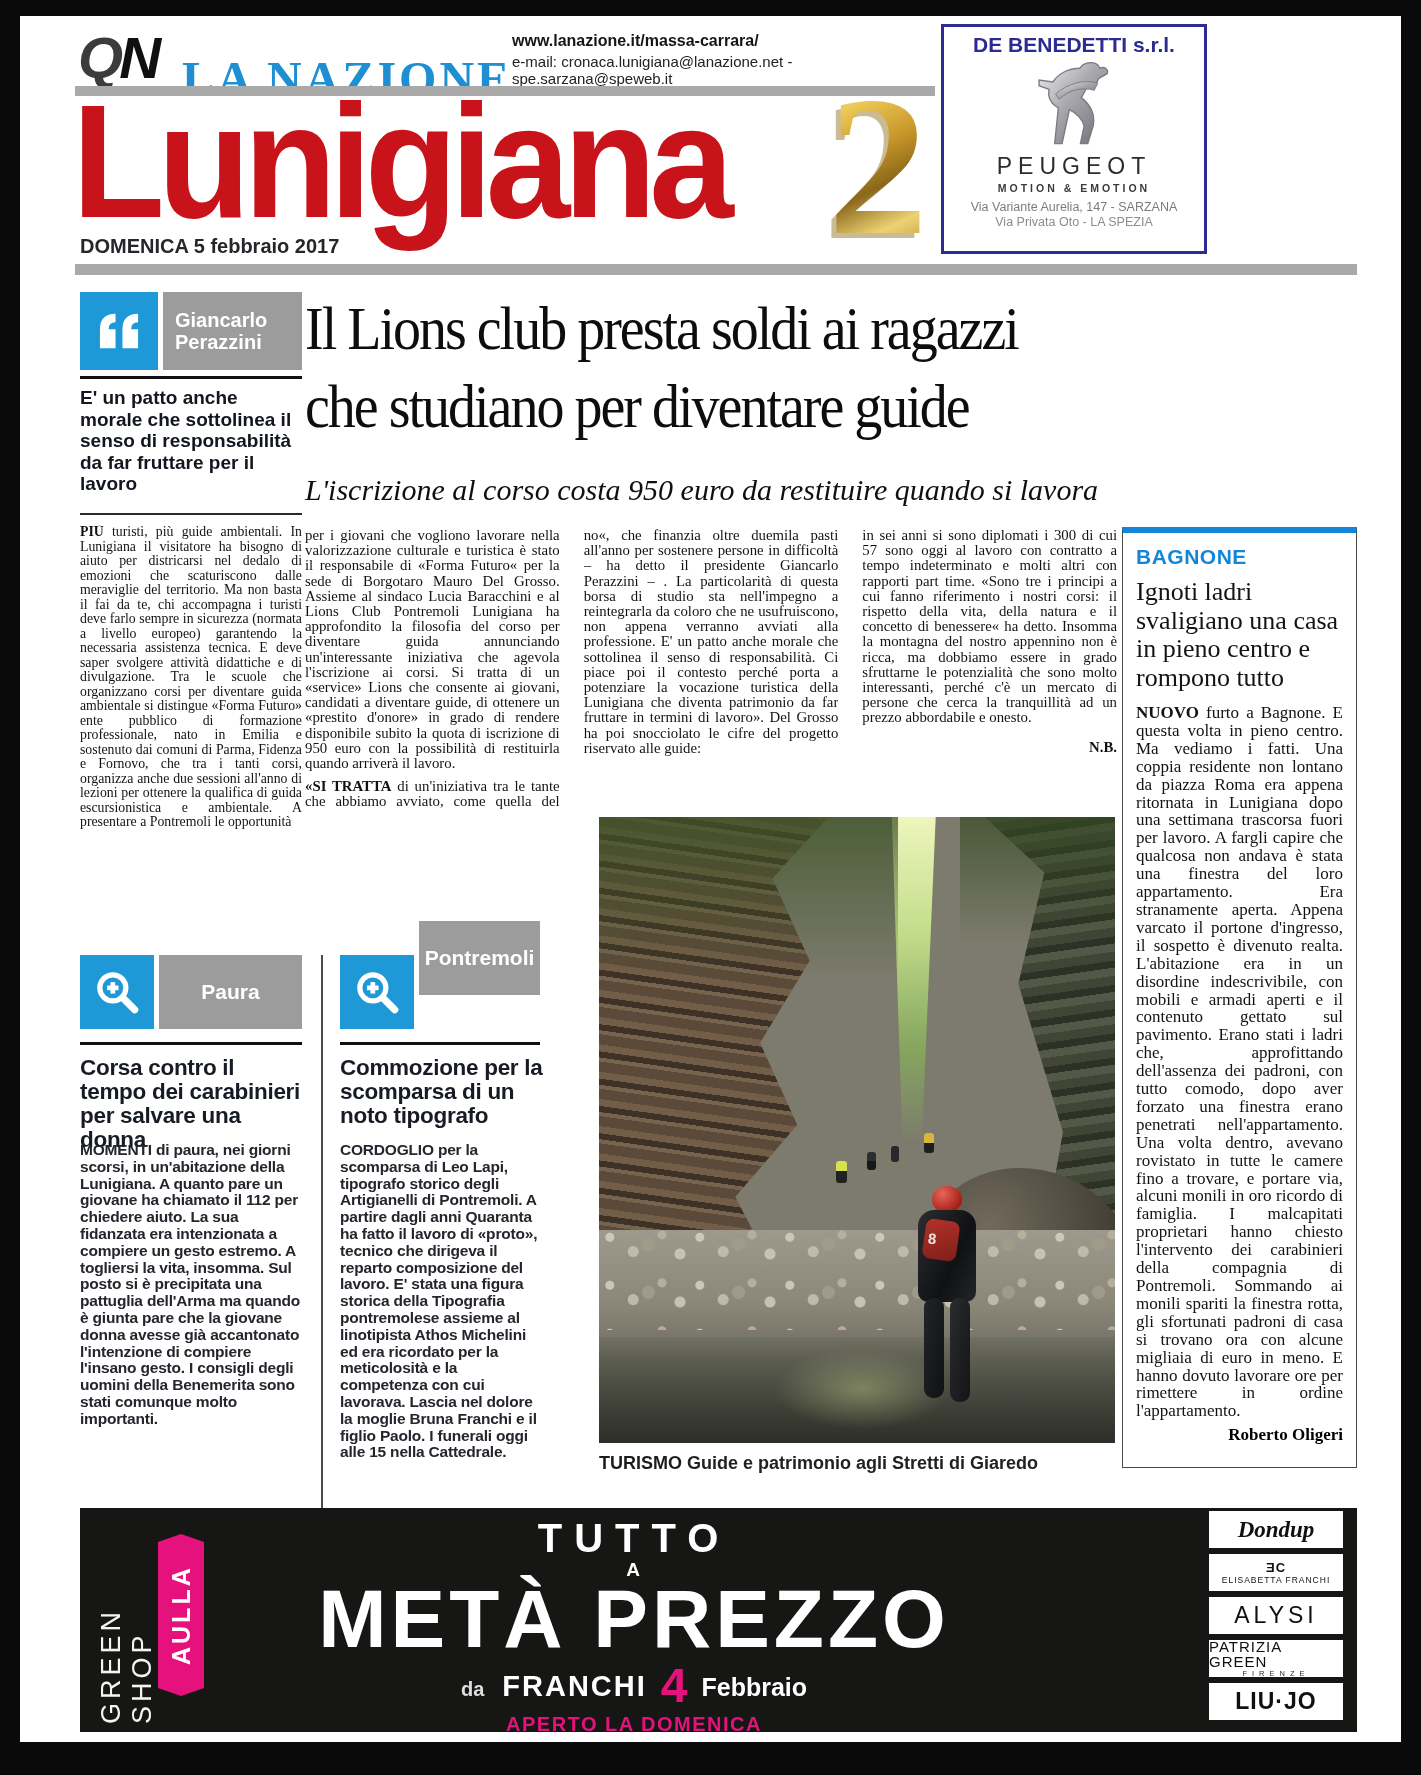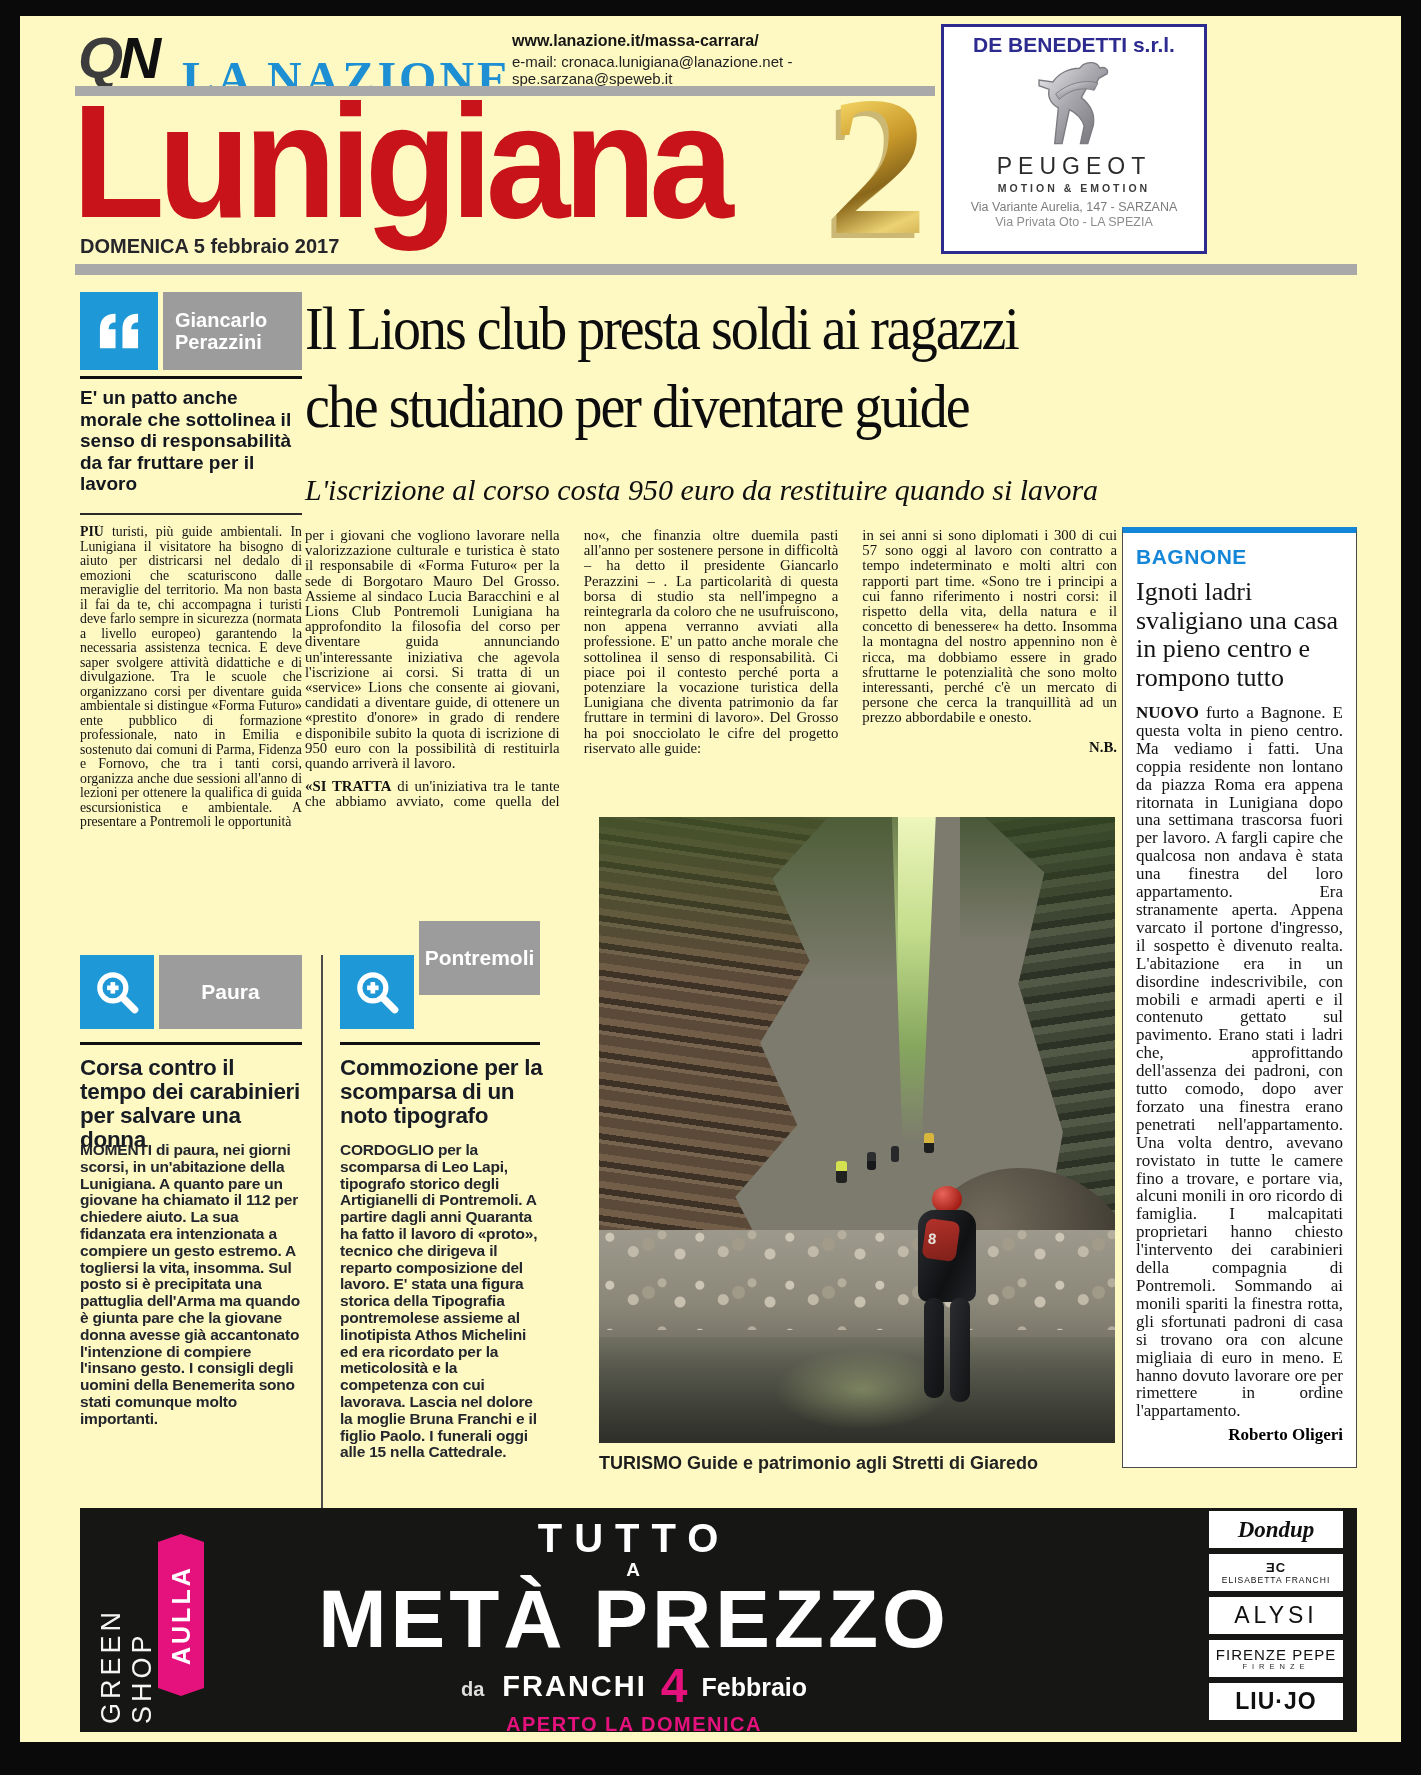--- a/index.html
+++ b/index.html
@@ -1,19 +1,19 @@
 <!DOCTYPE html>
 <html lang="it"><head>
 <meta charset="utf-8">
 <style>
   * { margin:0; padding:0; box-sizing:border-box; }
   html,body { background:#000; }
   body { font-family:"Liberation Sans", sans-serif; }
   .canvas { position:relative; width:1421px; height:1775px; background:#0a0a0a; margin:0 auto; }
-  .page { position:absolute; left:20px; top:16px; width:1381px; height:1726px; background:#fef9c3; overflow:hidden; }
+  .page { position:absolute; left:20px; top:16px; width:1381px; height:1726px; background:#ffffff; overflow:hidden; }
   .abs { position:absolute; }
 
   
   .qn-logo { left:58px; top:8px; font-style:italic; font-weight:700; font-size:58px; letter-spacing:-4px; }
   .qn-logo .q { color:#3c3c3c; } .qn-logo .n { color:#101010; }
   .brand-name { left:162px; top:6px; font-family:"Liberation Serif", serif; font-weight:700; font-size:48px; line-height:58px; letter-spacing:3px; color:#1d8fd2;margin-top:28px; }
   .header-contact { left:492px; top:16px; width:420px; color:#151515; }
   .header-contact .url { font-weight:700; font-size:16px; }
   .header-contact .email { font-size:15px; margin-top:3px; color:#222; }
   .bar1 { left:55px; top:70px; width:860px; height:10px; background:#a9a9a9; }
@@ -287,21 +287,21 @@
             <span class="b-dondup">Dondup</span>
           </div>
         <div class="brand-box">
           <span class="b-ef-mark">ƎC</span>
           <span class="b-ef-name">ELISABETTA FRANCHI</span>
         </div>
         <div class="brand-box">
             <span class="b-alysi">ALYSI</span>
           </div>
         <div class="brand-box">
-          <span class="b-pp">FIRENZE PEPE</span>
+          <span class="b-pp">PATRIZIA GREEN</span>
           <span class="b-pp-sub">FIRENZE</span>
         </div>
         <div class="brand-box">
             <span class="b-liujo">LIU·JO</span>
           </div>
       </div>
     </div>
 
   </div>
 </div>

